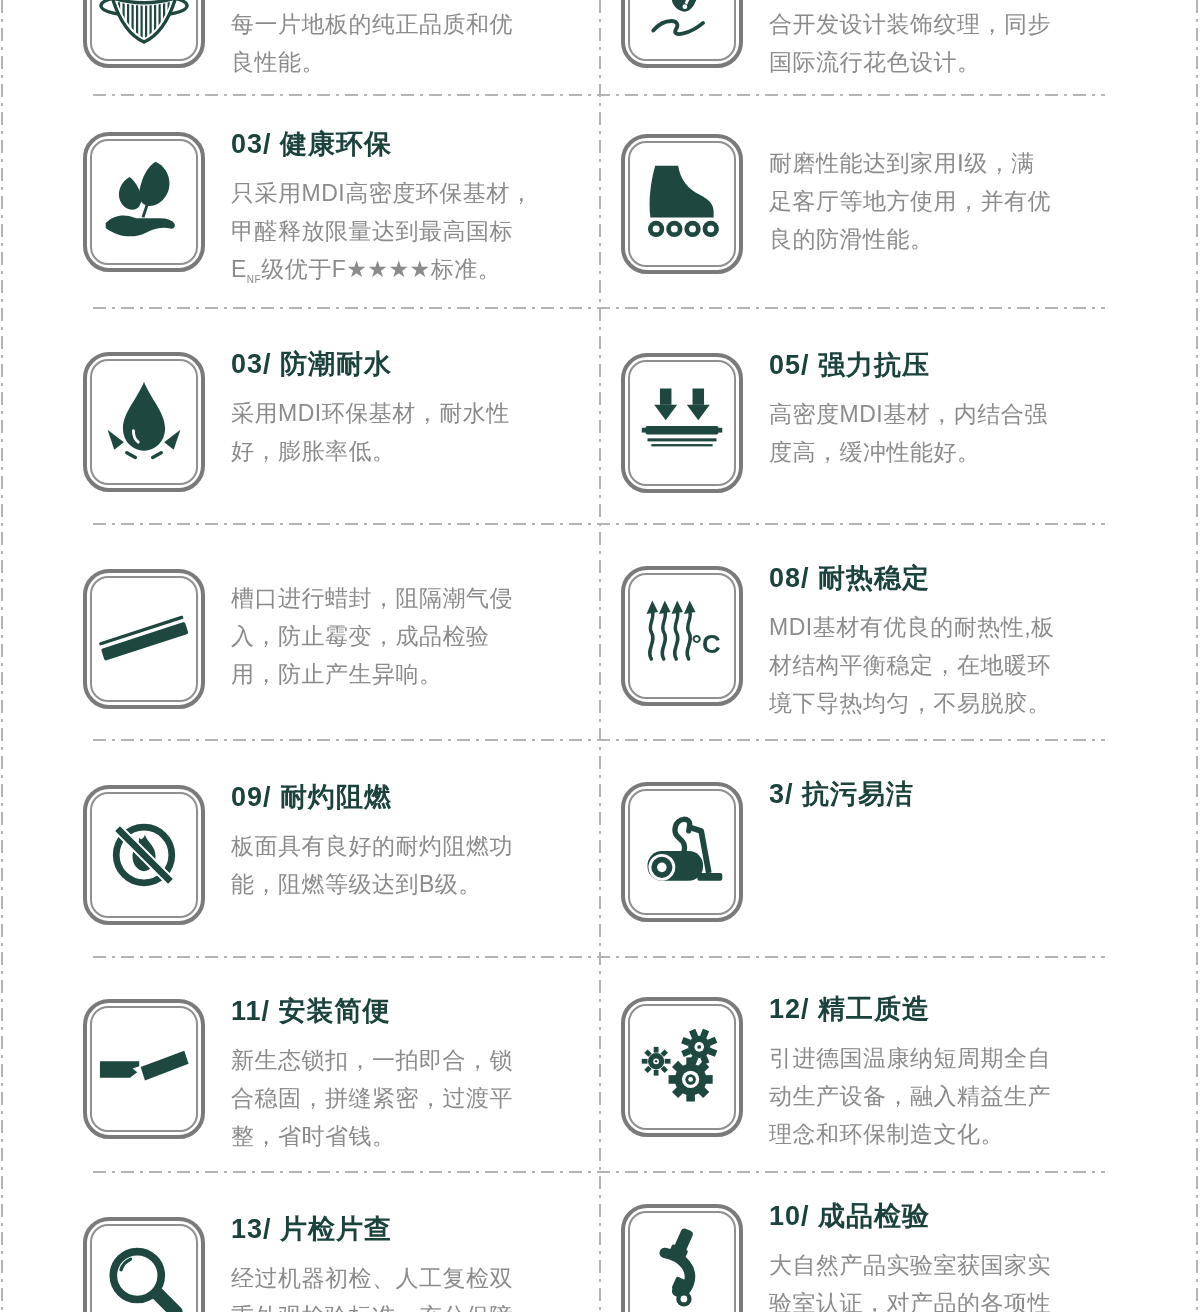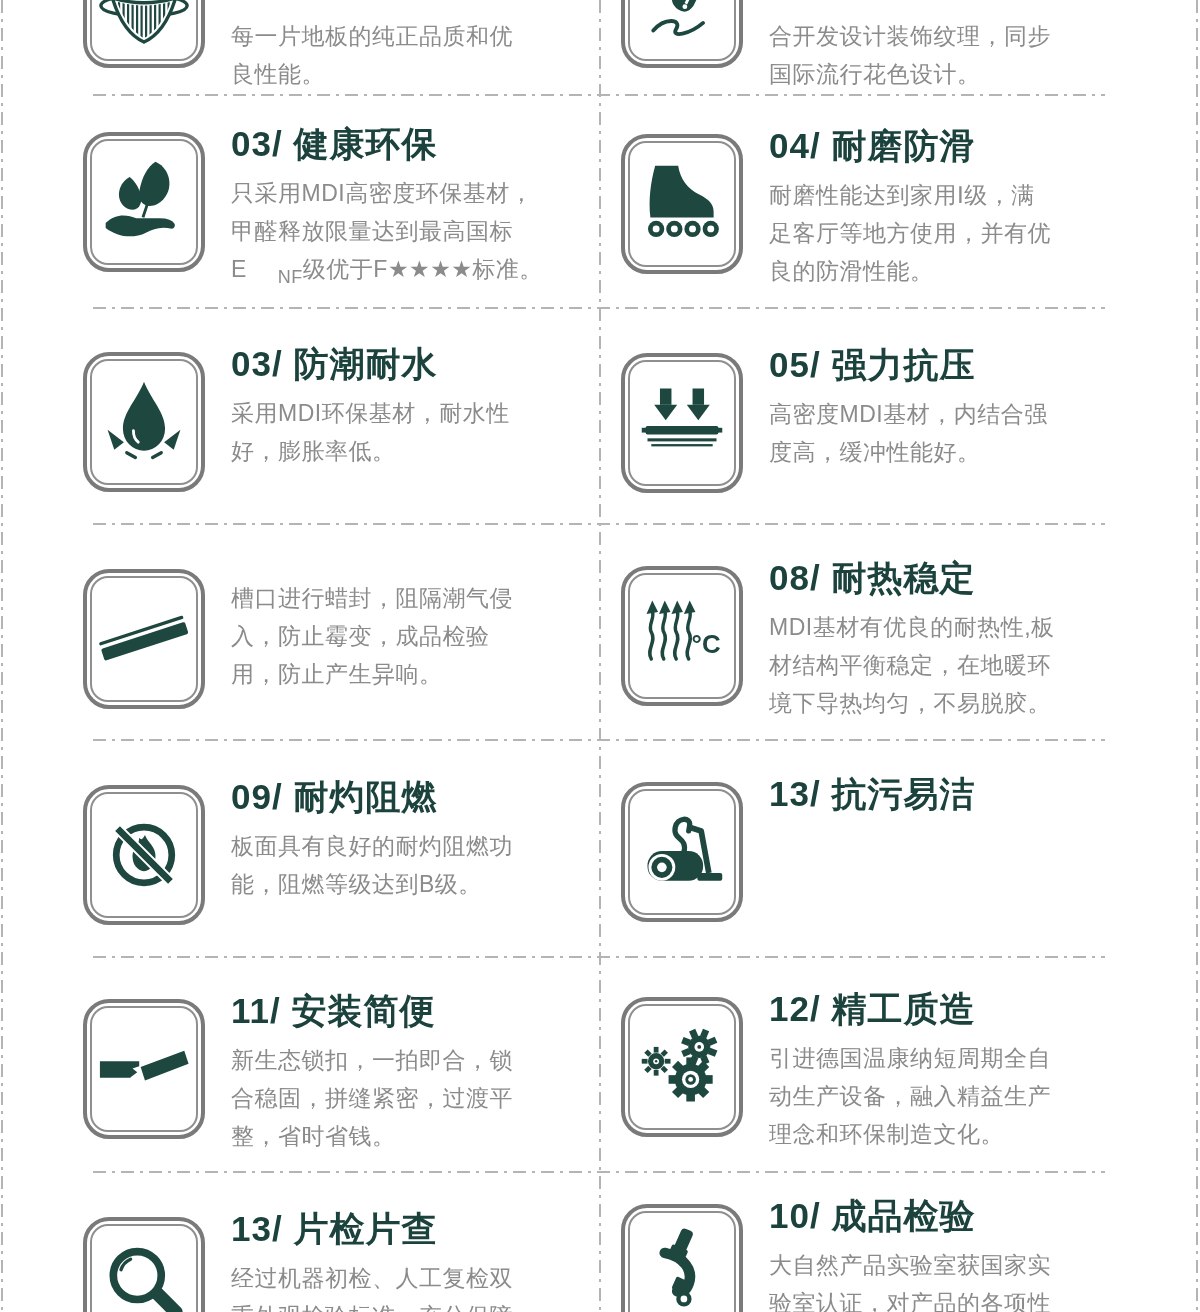--- a/index.html
+++ b/index.html
@@ -11,26 +11,26 @@
   .vl{position:absolute;top:0;height:1312px;width:2px;
       background:repeating-linear-gradient(to bottom,#b4b4b4 0 13px,transparent 13px 19px,#b4b4b4 19px 22px,transparent 22px 28px);}
   .item{position:absolute;width:515px;}
   .icon-box{position:absolute;left:0;top:4px;width:122px;height:140px;box-sizing:border-box;
             border:4px solid #7a7a7a;border-radius:26px;background:#fff;}
   .icon-inner{position:absolute;top:3px;left:3px;right:3px;bottom:3px;
               border:2px solid #8f8f8f;border-radius:18px;
               display:flex;align-items:center;justify-content:center;overflow:hidden;}
   .icon-inner svg{width:92px;height:96px;overflow:hidden;}
   .txt{position:absolute;left:148px;top:0;width:376px;}
-  .t{margin:0;font-size:35px;line-height:32px;font-weight:700;color:#1b423c;letter-spacing:1px;}
+  .t{margin:0;font-size:27px;line-height:32px;font-weight:700;color:#1b423c;letter-spacing:1px;}
   .d{margin:14px 0 0 0;font-size:23px;line-height:38px;color:#8b8b8b;
      letter-spacing:0.5px;white-space:pre-line;}
-  .d sub{font-size:18px;line-height:0;margin-left:31px;}
+  .d sub{font-size:10px;line-height:0;}
   .partial .icon-box{top:-72px;}
-  .partial .d{margin-top:16px;padding-top:1px;}
+  .partial .d{margin-top:4px;padding-top:1px;}
   .ic{fill:#1d473f;}
   .st{fill:none;stroke:#1d473f;}
   svg text{font-family:"Liberation Sans",sans-serif;}
 </style>
 </head>
 <body>
 
 <div class="page">
 
   <div class="vl" style="left:1px"></div>
@@ -114,21 +114,20 @@
         <g fill="#fff">
               <circle cx="21" cy="74" r="3.6"></circle>
               <circle cx="40" cy="74" r="3.6"></circle>
               <circle cx="59" cy="74" r="3.6"></circle>
               <circle cx="78" cy="74" r="3.6"></circle>
             </g>
       </svg>
     </div>
       </div>
     <div class="txt">
-      <h3 class="t">04/ 耐磨防滑</h3>
       <p class="d">耐磨性能达到家用Ⅰ级，满
 足客厅等地方使用，并有优
 良的防滑性能。</p>
     </div>
   </div>
 
   <div class="item" style="left:83px;top:348px">
     <div class="icon-box">
         <div class="icon-inner">
       <svg viewBox="0 0 96 96">
@@ -242,21 +241,21 @@
         <rect x="12" y="47" width="58" height="31" rx="15" class="ic"></rect>
         <path class="st" stroke-width="5.5" stroke-linecap="round" d="M50,48 C54,32 38,36 41,22 C43,12 57,11 56,20 L55,26"></path>
         <path class="st" stroke-width="6" stroke-linejoin="round" d="M55,22 L68,26 L76,70"></path>
         <rect x="64" y="70" width="26" height="8" rx="2" class="ic"></rect>
         <circle cx="27" cy="64" r="12.5" fill="#1d473f" stroke="#fff" stroke-width="3"></circle>
         <circle cx="27" cy="64" r="5" fill="#fff"></circle>
       </svg>
     </div>
       </div>
     <div class="txt">
-      <h3 class="t">13/ 抗污易洁</h3>
+      <h3 class="t">3/ 抗污易洁</h3>
     </div>
   </div>
 
   <div class="item" style="left:83px;top:995px">
     <div class="icon-box">
         <div class="icon-inner">
       <svg viewBox="0 0 96 96">
         <path class="ic" d="M2,40 L43,40 L43,45 L36,47.5 L41,51.5 L34,56.5 L34,57 L2,57 Z"></path>
         <path class="ic" d="M44.5,46 L90,29 L94.5,42.5 L49,60 Z"></path>
       </svg>

